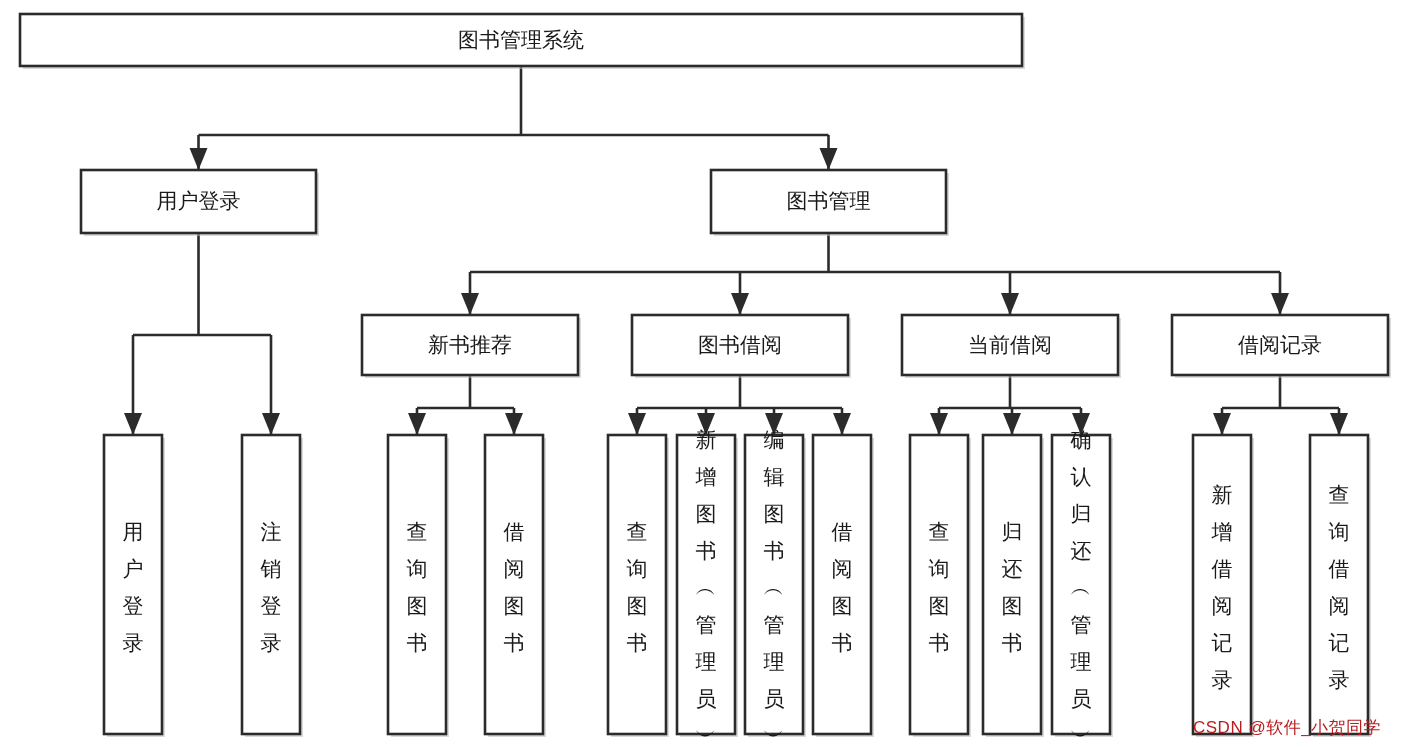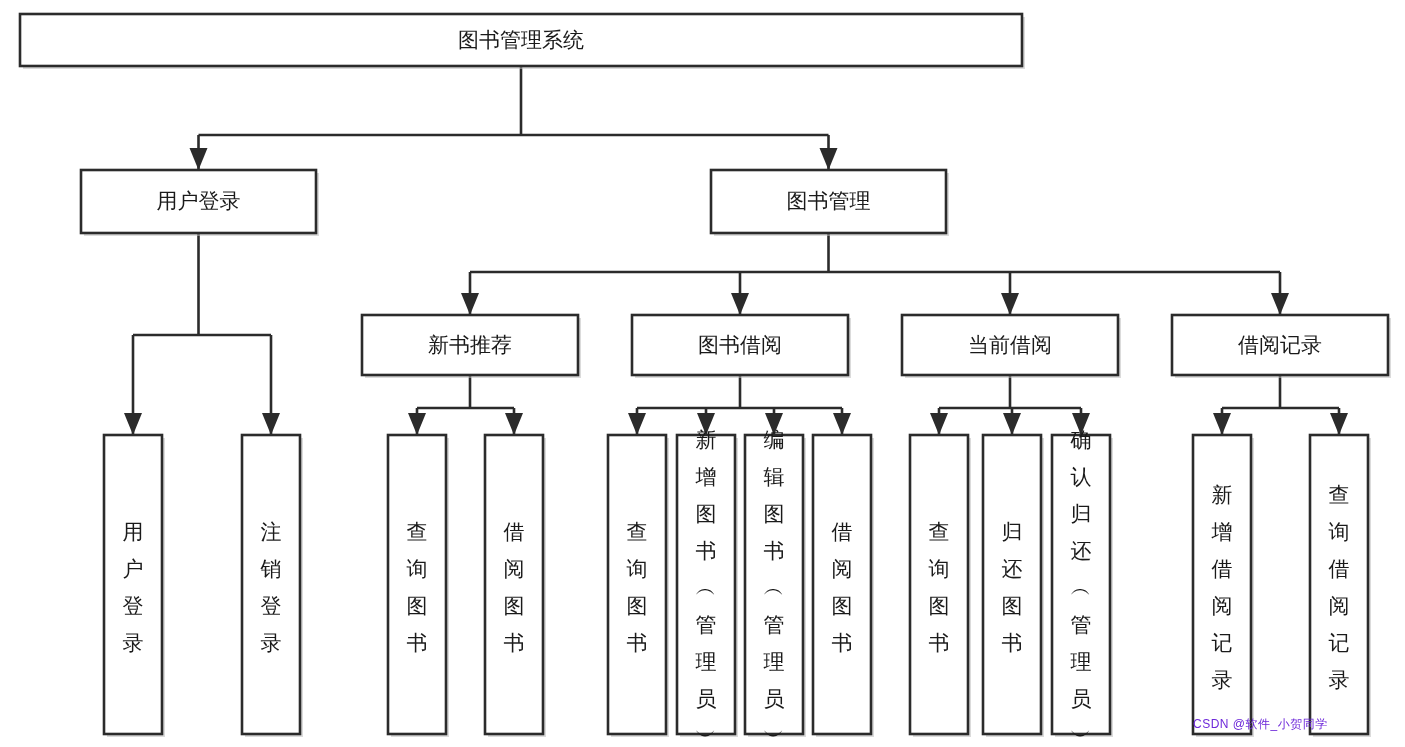--- a/index.html
+++ b/index.html
@@ -50,22 +50,22 @@
   }
   .leaf-label {
     fill: #1a1a1a;
     font-family: "Liberation Sans", "DejaVu Sans", sans-serif;
     font-size: 21px;
     text-anchor: middle;
   }
   .watermark {
     position: absolute;
     font-family: "Liberation Sans", "DejaVu Sans", sans-serif;
-    font-size: 12px;
-    color: #6d28d9;
+    font-size: 17px;
+    color: #b91c1c;
     white-space: nowrap;
     letter-spacing: 0.5px;
   }
 </style>
 </head>
 <body>
 
 <div id="page">
 
   <svg id="diagram-svg" width="1405" height="747" viewBox="0 0 1405 747">

